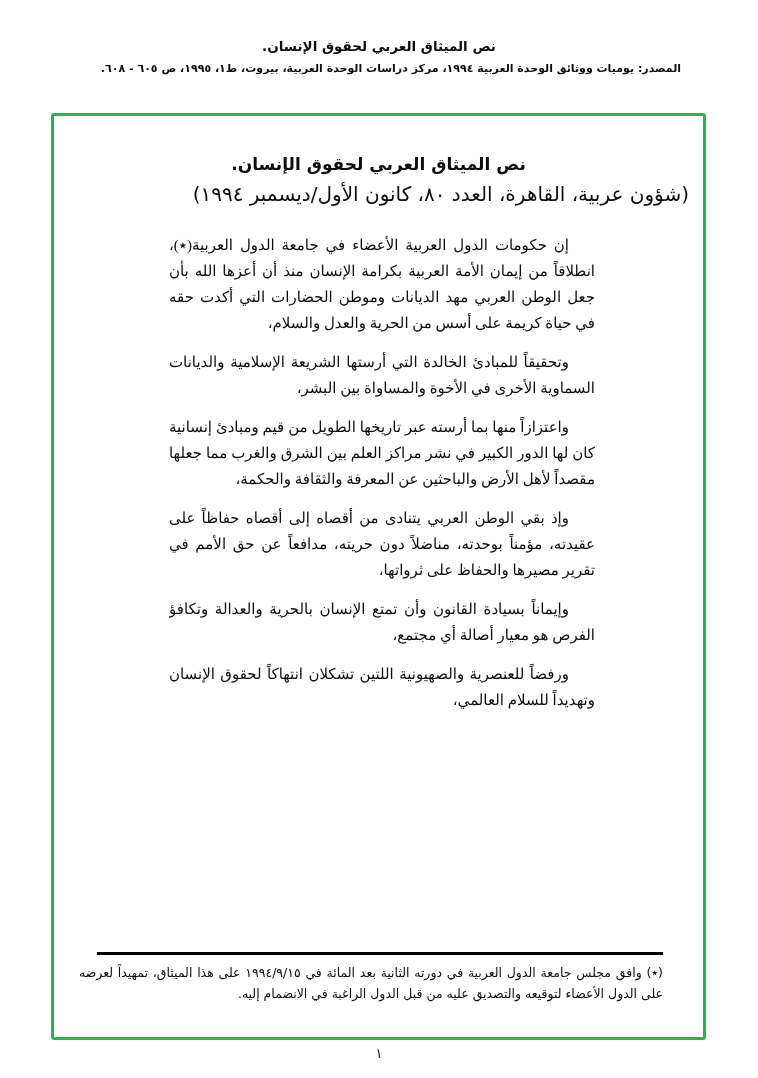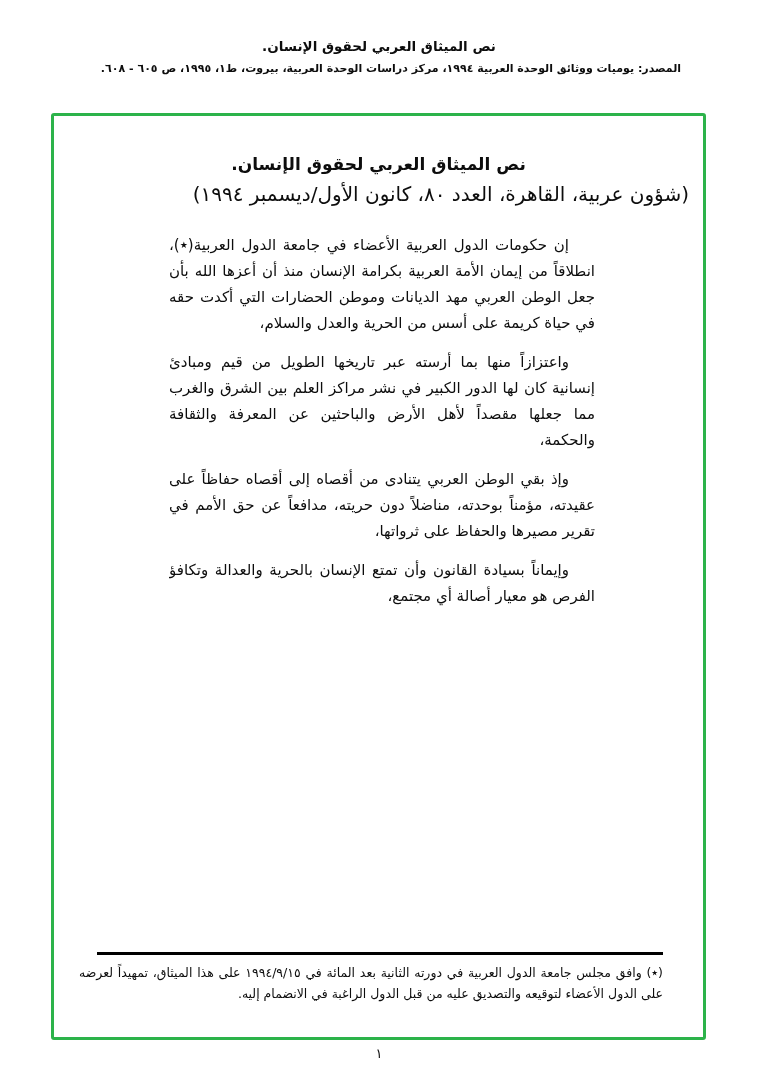--- a/index.html
+++ b/index.html
@@ -31,21 +31,21 @@
   .doc-subtitle {
     position: absolute; top: 64px; left: 14px; right: 14px;
     text-align: right; direction: rtl; font-size: 20px; line-height: 28px;
   }
 
   .doc-body {
     position: absolute; top: 116px; right: 108px; width: 426px; height: 714px;
     direction: rtl; text-align: justify;
     font-size: 15px; line-height: 26px; overflow: hidden;
   }
-  .doc-body p { margin: 0 0 13px 0; text-indent: 26px; }
+  .doc-body p { margin: 0 0 13px 0; text-indent: 26px; font-family: Liberation Serif, serif; }
 
   .footnote-rule {
     position: absolute; top: 836px; right: 40px; width: 566px; height: 3px;
     background: #000000;
   }
   .footnote {
     position: absolute; top: 846px; right: 40px; width: 584px;
     direction: rtl; text-align: justify;
     font-size: 12.5px; line-height: 21px;
   }
@@ -66,23 +66,25 @@
   </header>
 
   <div class="green-box" style="border-color: rgb(44, 179, 74);">
 
     <div class="doc-title">نص الميثاق العربي لحقوق الإنسان.</div>
 
     <div class="doc-subtitle">(شؤون عربية، القاهرة، العدد ٨٠، كانون الأول/ديسمبر ١٩٩٤)</div>
 
     <div class="doc-body">
       <p>إن حكومات الدول العربية الأعضاء في جامعة الدول العربية(٭)، انطلاقاً من إيمان الأمة العربية بكرامة الإنسان منذ أن أعزها الله بأن جعل الوطن العربي مهد الديانات وموطن الحضارات التي أكدت حقه في حياة كريمة على أسس من الحرية والعدل والسلام،</p>
+      <p>وتحقيقاً للمبادئ الخالدة التي أرستها الشريعة الإسلامية والديانات السماوية الأخرى في الأخوة والمساواة بين البشر،</p>
       <p>واعتزازاً منها بما أرسته عبر تاريخها الطويل من قيم ومبادئ إنسانية كان لها الدور الكبير في نشر مراكز العلم بين الشرق والغرب مما جعلها مقصداً لأهل الأرض والباحثين عن المعرفة والثقافة والحكمة،</p>
       <p>وإذ بقي الوطن العربي يتنادى من أقصاه إلى أقصاه حفاظاً على عقيدته، مؤمناً بوحدته، مناضلاً دون حريته، مدافعاً عن حق الأمم في تقرير مصيرها والحفاظ على ثرواتها،</p>
       <p>وإيماناً بسيادة القانون وأن تمتع الإنسان بالحرية والعدالة وتكافؤ الفرص هو معيار أصالة أي مجتمع،</p>
+      <p>ورفضاً للعنصرية والصهيونية اللتين تشكلان انتهاكاً لحقوق الإنسان وتهديداً للسلام العالمي،</p>
     </div>
 
     <div class="footnote-rule" style="background: rgb(0, 0, 0);"></div>
 
     <div class="footnote">(٭) وافق مجلس جامعة الدول العربية في دورته الثانية بعد المائة في ١٩٩٤/٩/١٥ على هذا الميثاق، تمهيداً لعرضه على الدول الأعضاء لتوقيعه والتصديق عليه من قبل الدول الراغبة في الانضمام إليه.</div>
 
   </div>
 
   <div class="page-number">١</div>
 

